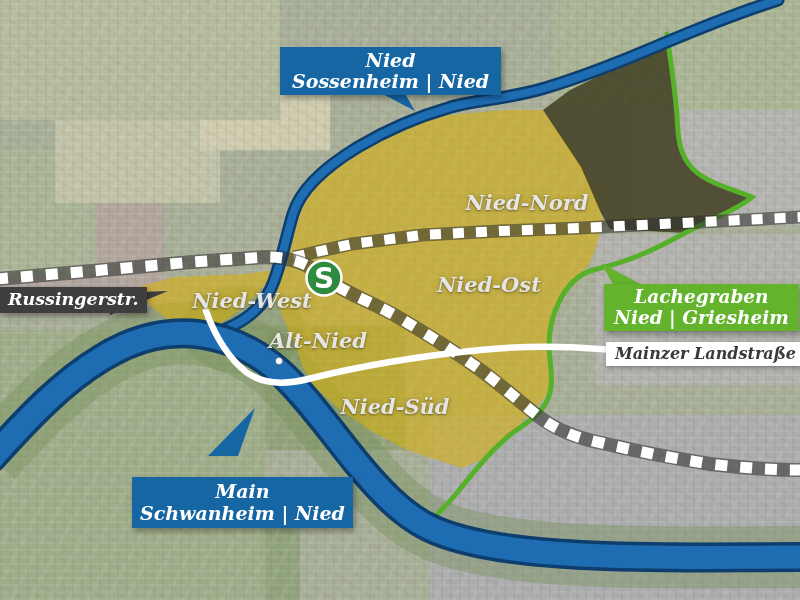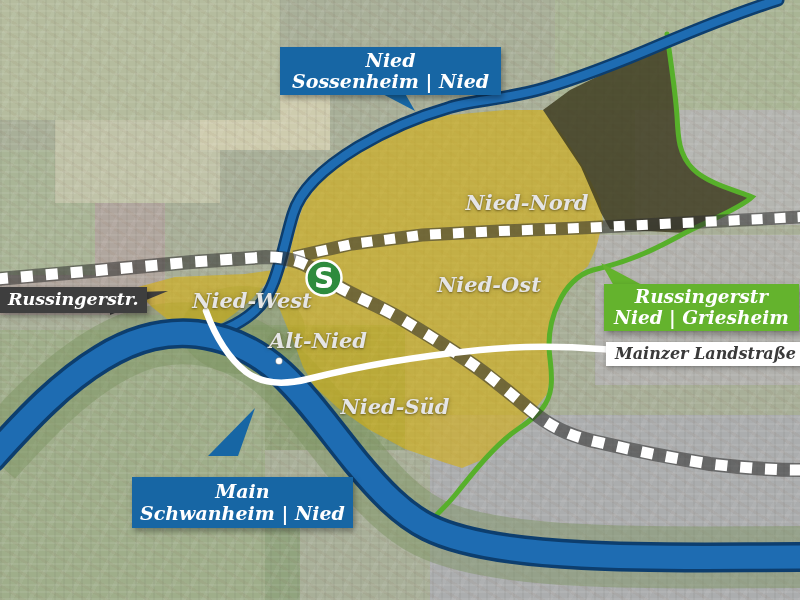--- a/index.html
+++ b/index.html
@@ -119,21 +119,21 @@
   <div class="callout blue co-nidda">
     <span class="l1">Nied</span>
     <span class="l2">Sossenheim | Nied</span>
   </div>
 
   <div class="callout dark co-russ">
     <span class="l1">Russingerstr.</span>
   </div>
 
   <div class="callout green co-lache">
-    <span class="l1">Russingerstr</span>
+    <span class="l1">Lachegraben</span>
     <span class="l2">Nied | Griesheim</span>
   </div>
 
   <div class="callout blue co-main">
     <span class="l1">Main</span>
     <span class="l2">Schwanheim | Nied</span>
   </div>
 
   <div class="co-road">
     <span>Mainzer Landstraße</span>

